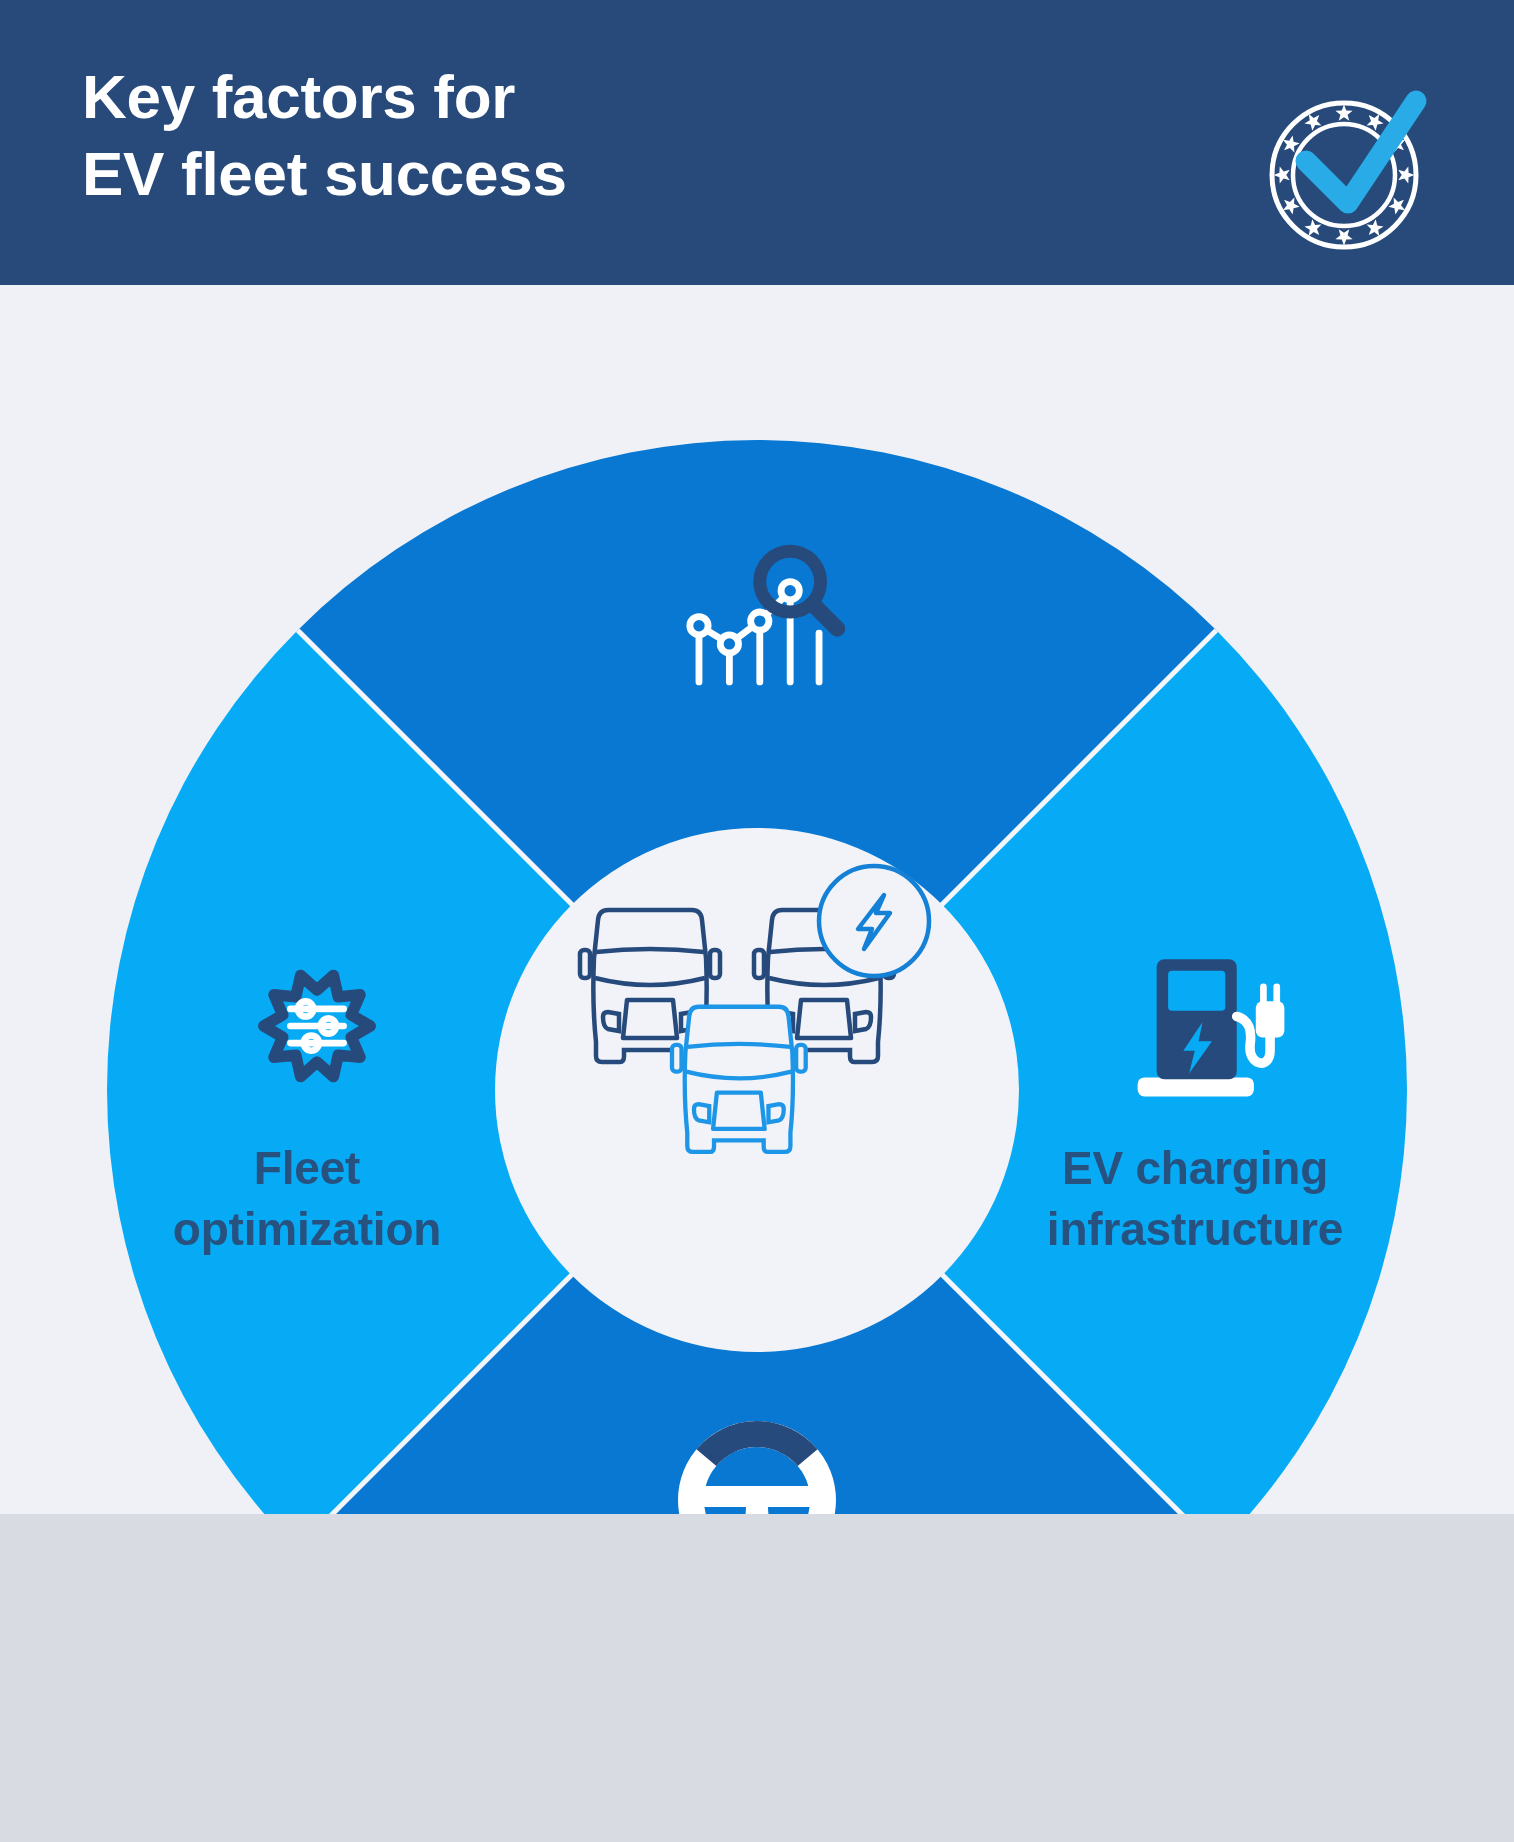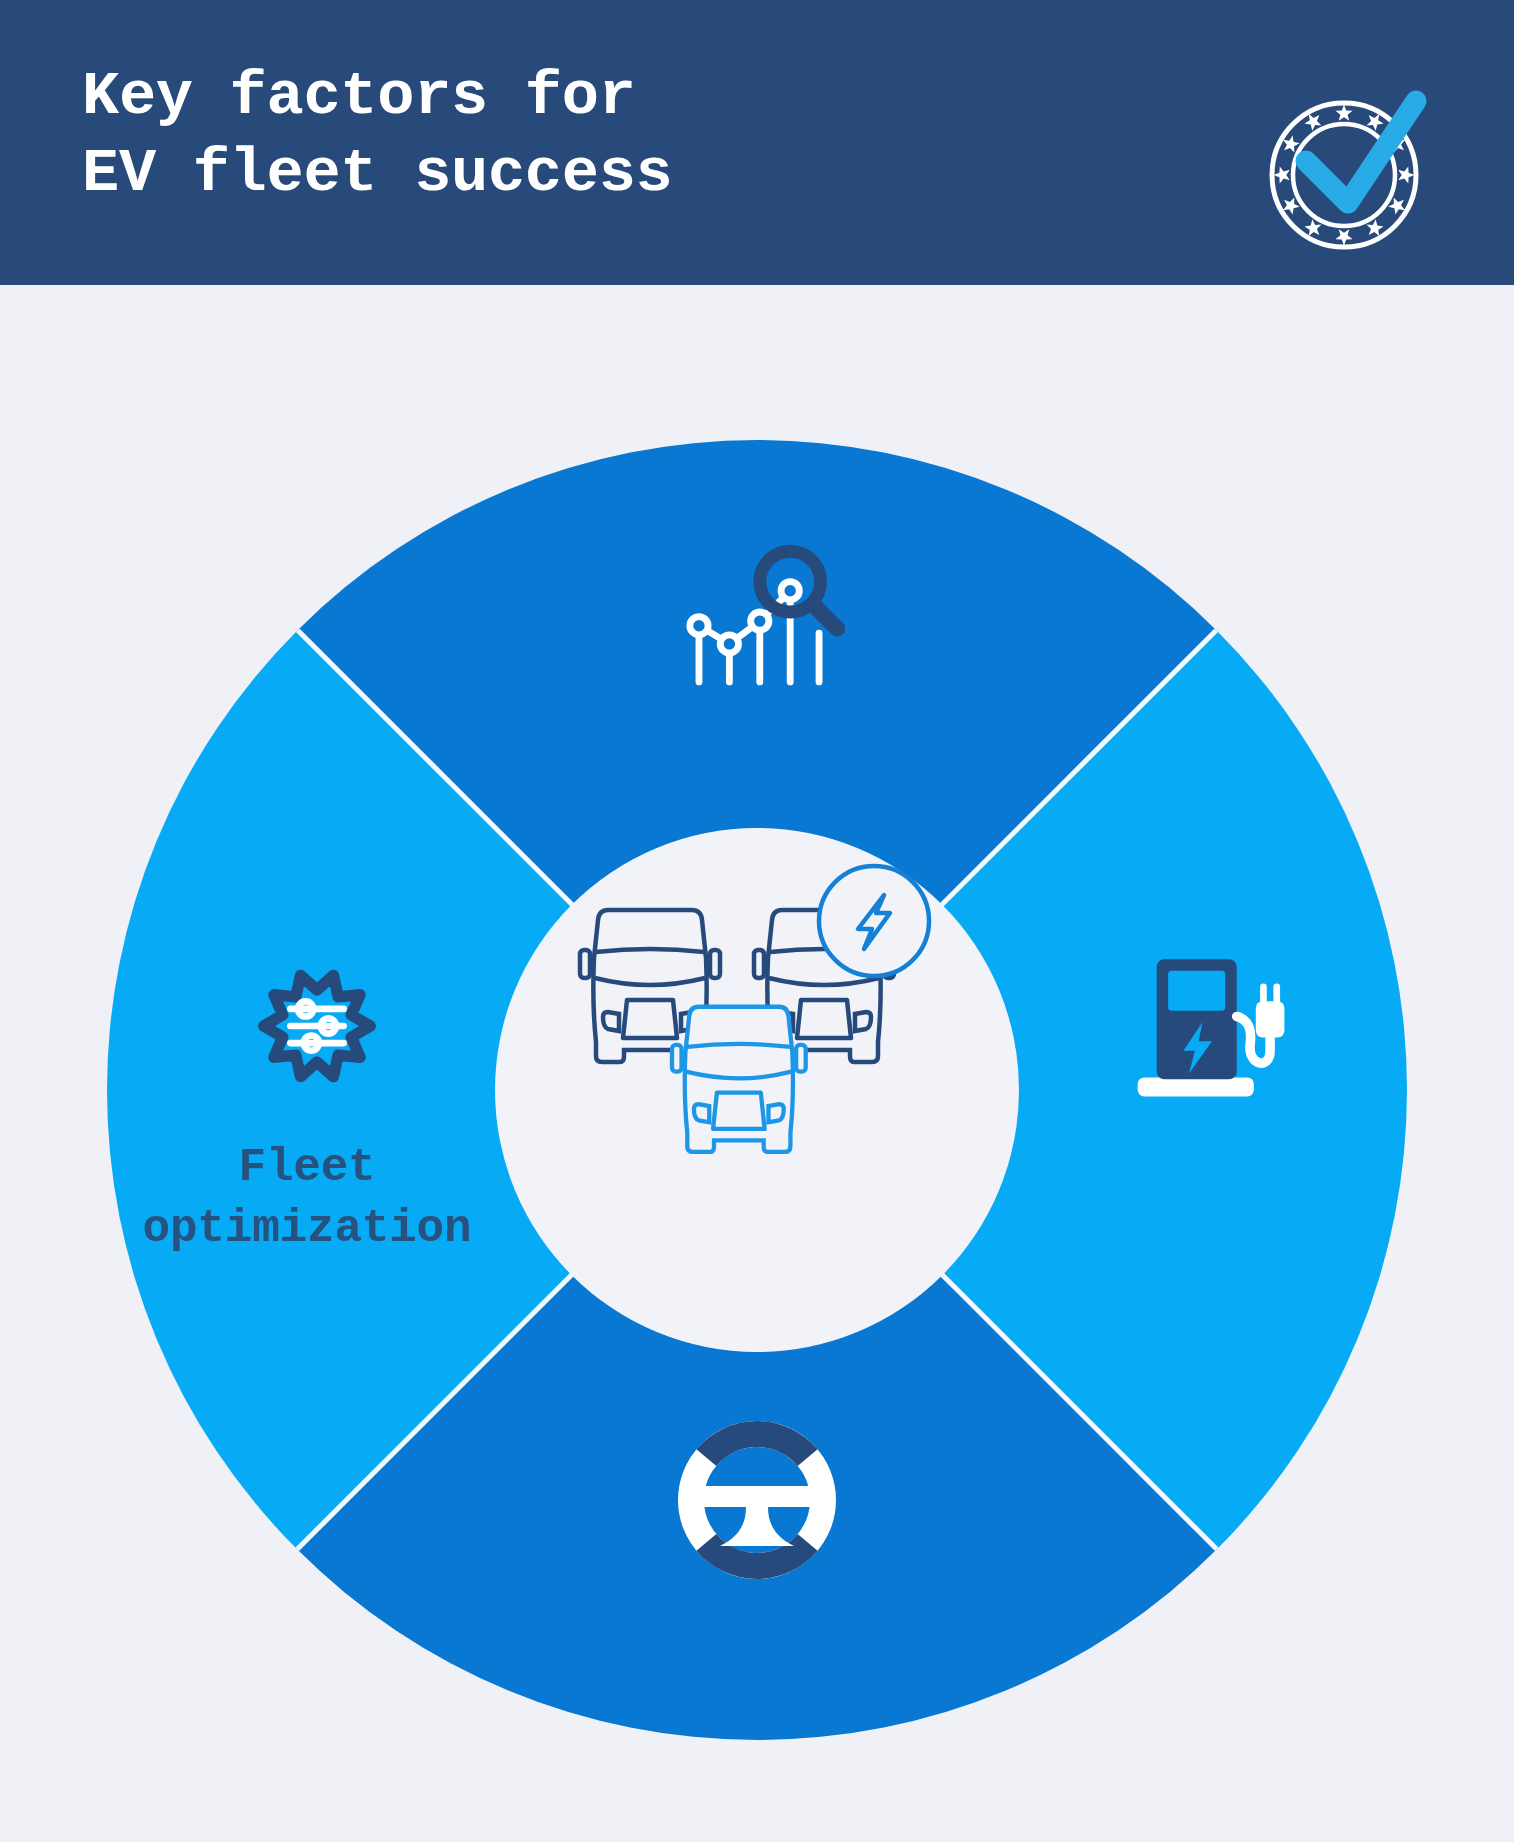--- a/index.html
+++ b/index.html
@@ -1,17 +1,17 @@
 <!DOCTYPE html>
 <html><head>
 <meta charset="utf-8">
 <style>
   html,body{margin:0;padding:0;}
   body{font-family:"Liberation Sans",sans-serif;background:#d8dce2;}
-  .page{position:relative;width:1514px;height:1842px;background:#EFF1F6;overflow:hidden;font-family:Liberation Mono, monospace;}
+  .page{position:relative;width:1514px;height:1514px;background:#EFF1F6;overflow:hidden;}
 
   
   .header{position:absolute;left:0;top:0;width:1514px;height:285px;background:#274A7B;}
   .title{position:absolute;left:82px;top:58px;color:#FFFFFF;font-weight:700;
          font-size:62px;line-height:77px;letter-spacing:-0.3px;}
   .title span{display:block;}
   .badge{position:absolute;left:1262px;top:86px;width:174px;height:174px;}
 
   
   .donut{position:absolute;left:107px;top:440px;width:1300px;height:1300px;border-radius:50%;
@@ -164,20 +164,24 @@
 
   <svg class="icon icon-wheel" width="160" height="160" viewBox="0 0 160 160">
     <circle cx="80" cy="80" r="66" fill="none" stroke="#FFFFFF" stroke-width="26"></circle>
     <path d="M29.4 37.6 A66 66 0 0 1 130.6 37.6" fill="none" stroke="#274A7D" stroke-width="26"></path>
     <path d="M130.6 122.4 A66 66 0 0 1 29.4 122.4" fill="none" stroke="#274A7D" stroke-width="26"></path>
     <rect x="18" y="66" width="124" height="21" fill="#FFFFFF"></rect>
     <path d="M69 87 L91 87 C91 105 99 117 117 126 L43 126 C61 117 69 105 69 87 Z" fill="#FFFFFF"></path>
   </svg>
 
 
+  <div class="seg-label label-right">
+    <span>EV charging</span>
+    <span>infrastructure</span>
+  </div>
 
 
   <div class="seg-label label-left">
     <span>Fleet</span>
     <span>optimization</span>
   </div>
 
 </div>
 
 </body></html>

